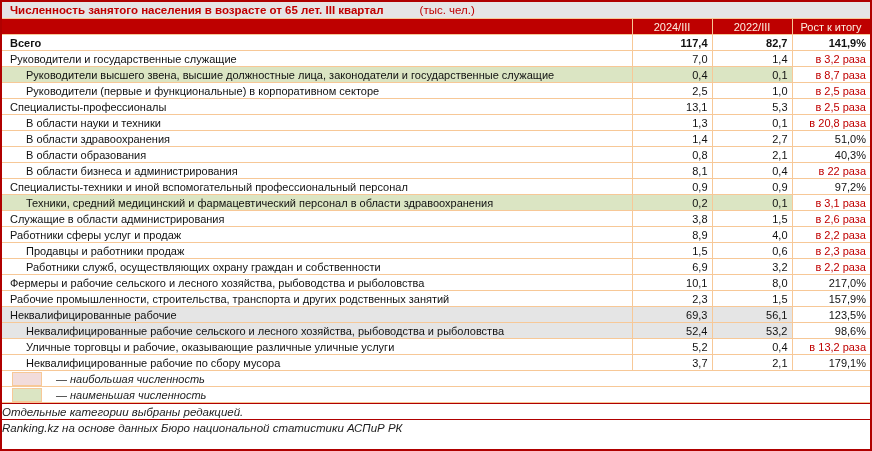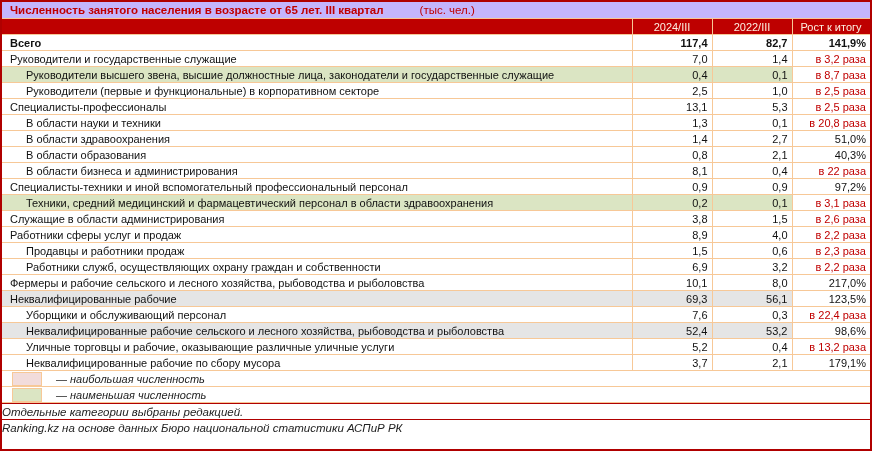--- a/index.html
+++ b/index.html
@@ -13,21 +13,21 @@
     height: 451px;
     border: 2px solid #b00000;
     background: #ffffff;
     overflow: hidden;
   }
   .title-bar {
     height: 16px;
     display: flex;
     align-items: center;
     padding-left: 8px;
-    background: #c4b5fd;
+    background: #e5e5e5;
     color: #c00000;
     font-size: 11.5px;
     white-space: nowrap;
   }
   .title-bar .t-main { font-weight: bold; }
   .title-bar .t-suffix { font-weight: normal; margin-left: 4px; padding-left: 32px; }
   table {
     border-collapse: collapse;
     table-layout: fixed;
     width: 868px;
@@ -211,32 +211,32 @@
           <td class="c-num">3,2</td>
           <td class="c-num c-growth ratio">в 2,2 раза</td>
         </tr>
         <tr>
           <td class="c-name">Фермеры и рабочие сельского и лесного хозяйства, рыбоводства и рыболовства</td>
           <td class="c-num">10,1</td>
           <td class="c-num">8,0</td>
           <td class="c-num c-growth">217,0%</td>
         </tr>
         <tr>
+          <td class="c-name">Рабочие промышленности, строительства, транспорта и других родственных занятий</td>
+          <td class="c-num">2,3</td>
+          <td class="c-num">1,5</td>
+          <td class="c-num c-growth">157,9%</td>
+        </tr>
+        <tr>
           <td class="c-name hl-pink">Неквалифицированные рабочие</td>
           <td class="c-num hl-pink">69,3</td>
           <td class="c-num hl-pink">56,1</td>
           <td class="c-num c-growth">123,5%</td>
         </tr>
         <tr>
-          <td class="c-name ind">Уборщики и обслуживающий персонал</td>
-          <td class="c-num">7,6</td>
-          <td class="c-num">0,3</td>
-          <td class="c-num c-growth ratio">в 22,4 раза</td>
-        </tr>
-        <tr>
           <td class="c-name ind hl-pink">Неквалифицированные рабочие сельского и лесного хозяйства, рыбоводства и рыболовства</td>
           <td class="c-num hl-pink">52,4</td>
           <td class="c-num hl-pink">53,2</td>
           <td class="c-num c-growth">98,6%</td>
         </tr>
         <tr>
           <td class="c-name ind">Уличные торговцы и рабочие, оказывающие различные уличные услуги</td>
           <td class="c-num">5,2</td>
           <td class="c-num">0,4</td>
           <td class="c-num c-growth ratio">в 13,2 раза</td>

